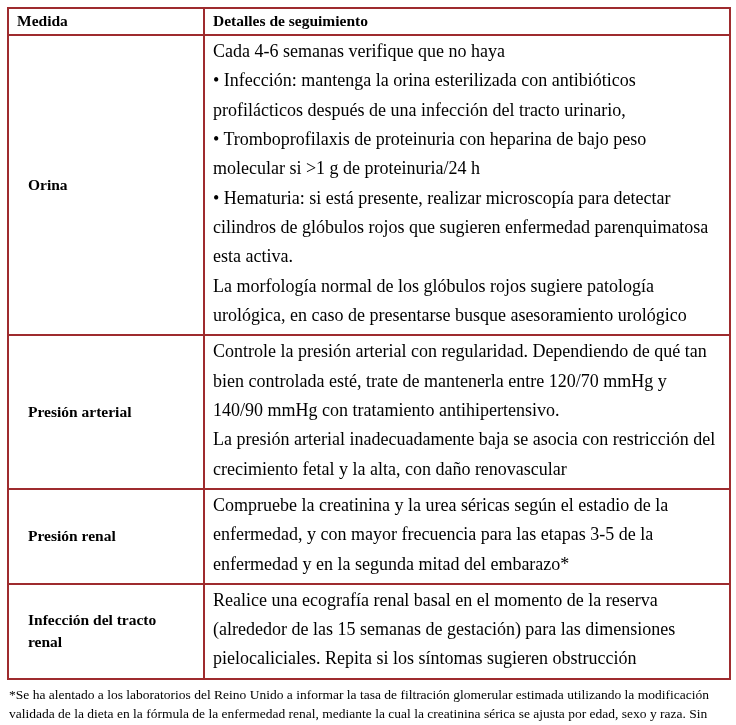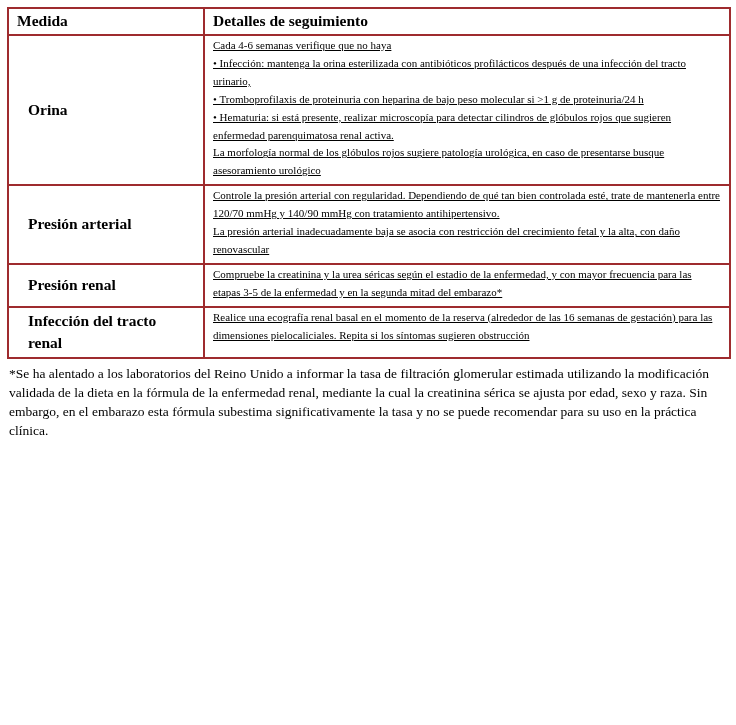--- a/index.html
+++ b/index.html
@@ -34,25 +34,24 @@
     line-height: 1.35;
   }
   td.measure {
     font-weight: bold;
     font-size: 15.5px;
     vertical-align: middle;
     padding: 2px 19px;
     line-height: 1.45;
   }
   td.details {
-    font-size: 11px;
+    font-size: 18px;
     vertical-align: top;
     padding: 1px 8px 4px 8px;
     line-height: 1.63;
-    text-decoration: underline;
   }
   td.details p {
     margin: 0;
   }
   .footnote {
     width: 722px;
     font-size: 13.5px;
     line-height: 1.42;
     text-align: left;
     padding: 5px 2px 0 2px;
@@ -73,40 +72,40 @@
         <th>Detalles de seguimiento</th>
       </tr>
     </thead>
     <tbody>
       <tr>
         <td class="measure">Orina</td>
         <td class="details">
           <p>Cada 4-6 semanas verifique que no haya</p>
           <p>• Infección: mantenga la orina esterilizada con antibióticos profilácticos después de una infección del tracto urinario,</p>
           <p>• Tromboprofilaxis de proteinuria con heparina de bajo peso molecular si &gt;1 g de proteinuria/24 h</p>
-          <p>• Hematuria: si está presente, realizar microscopía para detectar cilindros de glóbulos rojos que sugieren enfermedad parenquimatosa renal activa.</p>
+          <p>• Hematuria: si está presente, realizar microscopía para detectar cilindros de glóbulos rojos que sugieren enfermedad parenquimatosa esta activa.</p>
           <p>La morfología normal de los glóbulos rojos sugiere patología urológica, en caso de presentarse busque asesoramiento urológico</p>
         </td>
       </tr>
       <tr>
         <td class="measure">Presión arterial</td>
         <td class="details">
           <p>Controle la presión arterial con regularidad. Dependiendo de qué tan bien controlada esté, trate de mantenerla entre 120/70 mmHg y 140/90 mmHg con tratamiento antihipertensivo.</p>
           <p>La presión arterial inadecuadamente baja se asocia con restricción del crecimiento fetal y la alta, con daño renovascular</p>
         </td>
       </tr>
       <tr>
         <td class="measure">Presión renal</td>
         <td class="details">
           <p>Compruebe la creatinina y la urea séricas según el estadio de la enfermedad, y con mayor frecuencia para las etapas 3-5 de la enfermedad y en la segunda mitad del embarazo*</p>
         </td>
       </tr>
       <tr>
         <td class="measure">Infección del tracto renal</td>
         <td class="details">
-          <p>Realice una ecografía renal basal en el momento de la reserva (alrededor de las 16 semanas de gestación) para las dimensiones pielocaliciales. Repita si los síntomas sugieren obstrucción</p>
+          <p>Realice una ecografía renal basal en el momento de la reserva (alrededor de las 15 semanas de gestación) para las dimensiones pielocaliciales. Repita si los síntomas sugieren obstrucción</p>
         </td>
       </tr>
     </tbody>
   </table>
 
   <div class="footnote">*Se ha alentado a los laboratorios del Reino Unido a informar la tasa de filtración glomerular estimada utilizando la modificación validada de la dieta en la fórmula de la enfermedad renal, mediante la cual la creatinina sérica se ajusta por edad, sexo y raza. Sin embargo, en el embarazo esta fórmula subestima significativamente la tasa y no se puede recomendar para su uso en la práctica clínica.</div>
 </div>
 
 </body></html>

